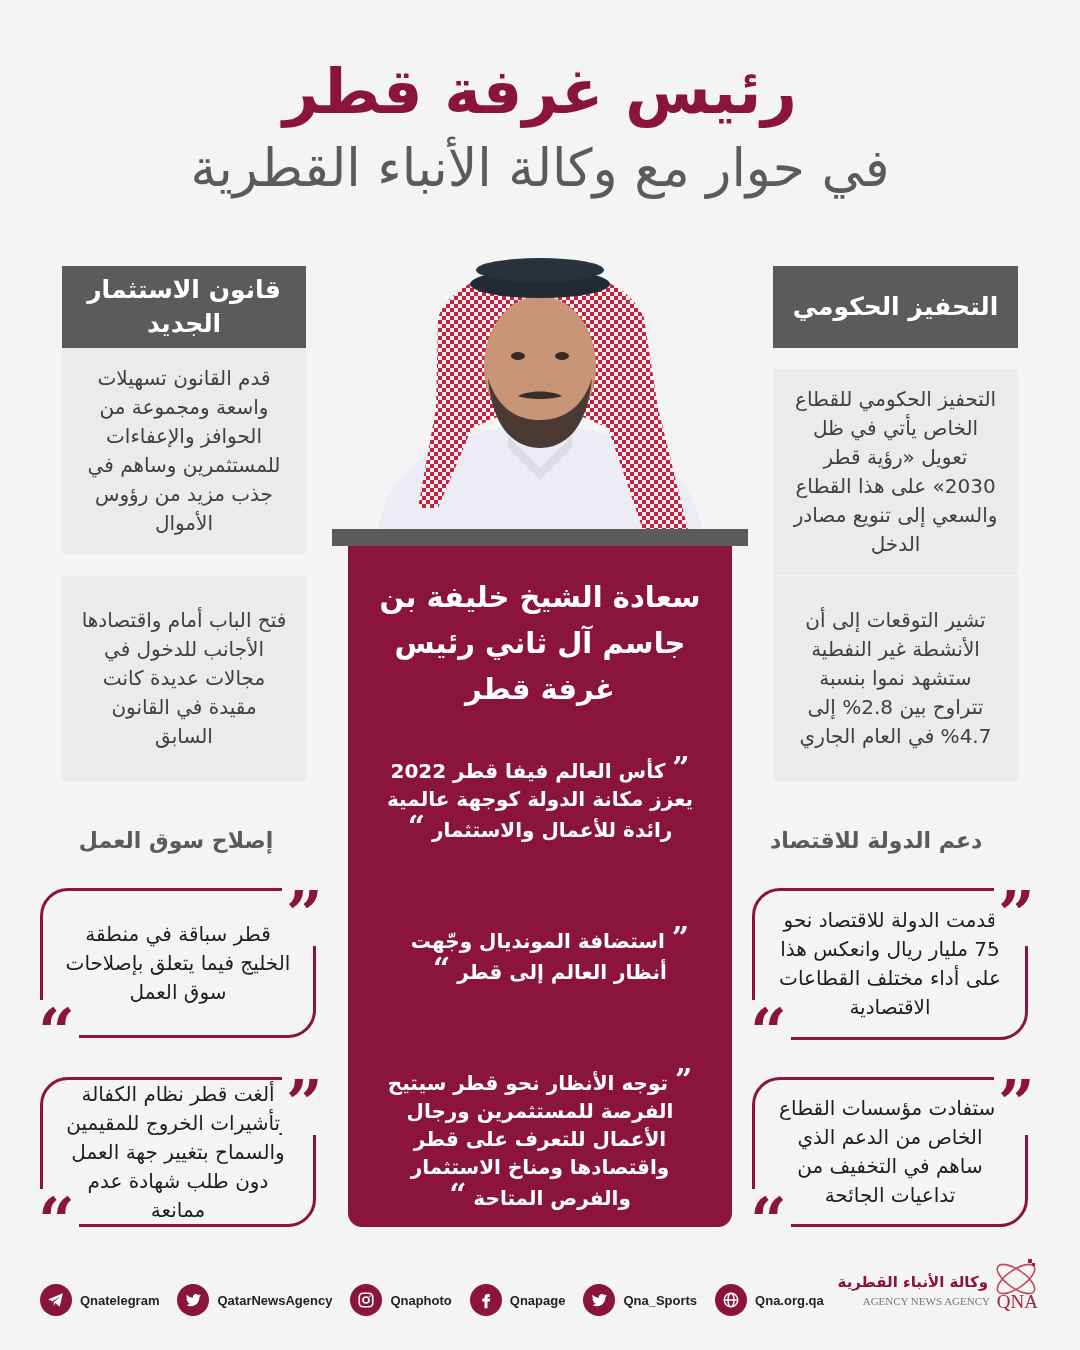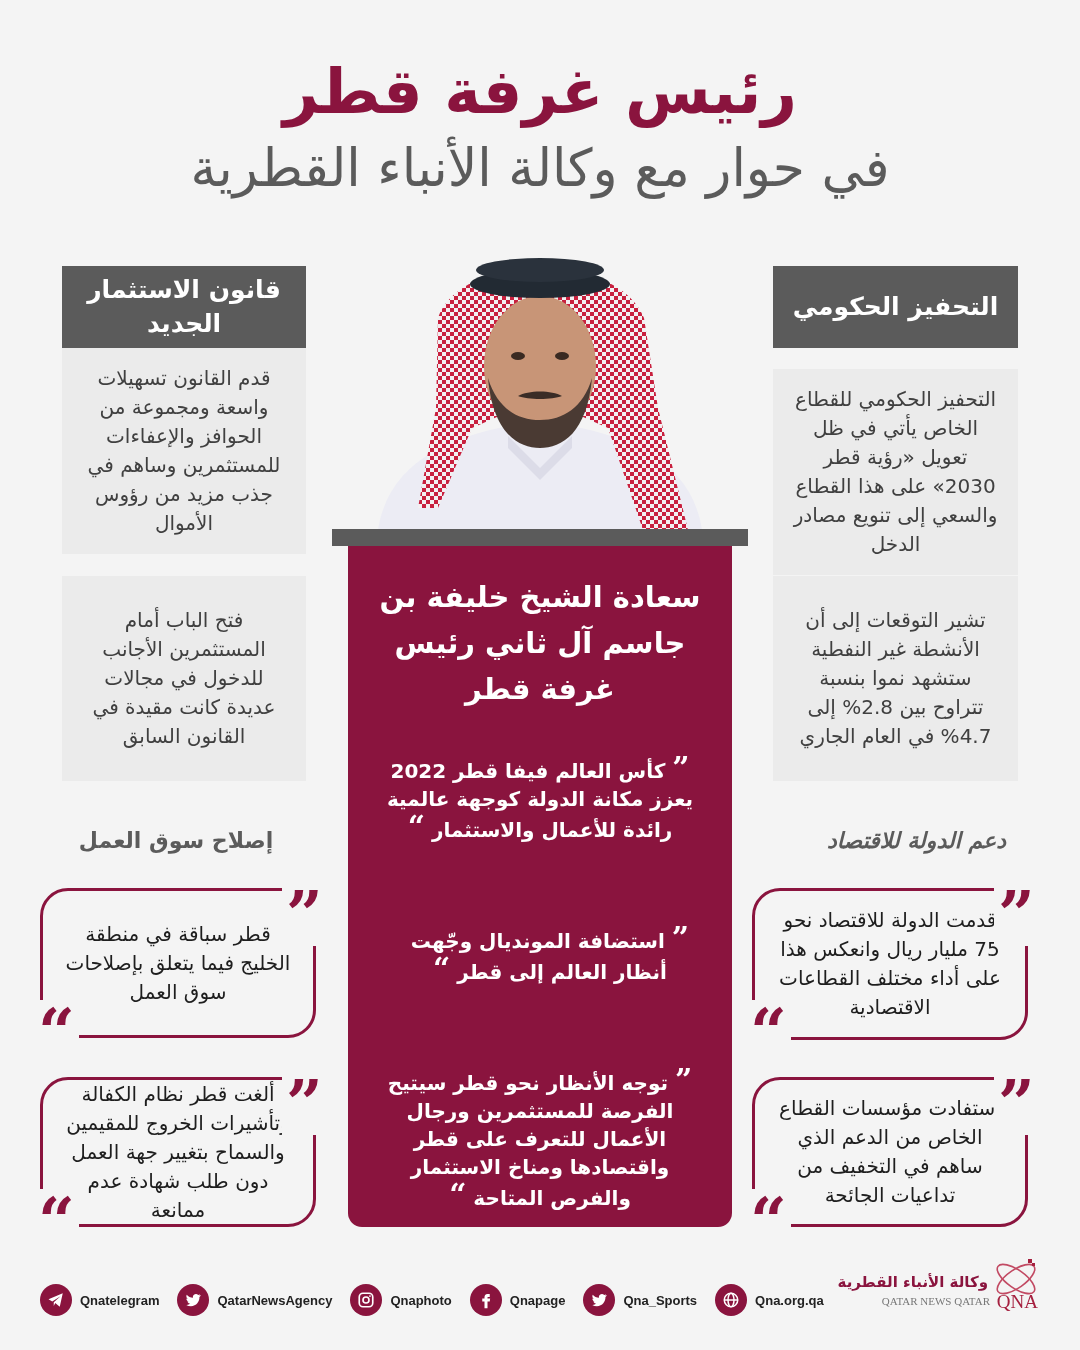--- a/index.html
+++ b/index.html
@@ -80,21 +80,21 @@
   .logo-qna { position: absolute; right: 10px; top: 36px; font-size: 19px; color: #a5203f; font-family: "Liberation Serif", serif; }
 </style>
 </head>
 <body>
 
 <div class="title-main">رئيس غرفة قطر</div>
 <div class="title-sub">في حوار مع وكالة الأنباء القطرية</div>
 
 <div class="box-head" style="left:62px;top:266px;width:244px;height:82px;">قانون الاستثمار الجديد</div>
 <div class="box-body" style="left:62px;top:348px;width:244px;height:206px;">قدم القانون تسهيلات واسعة ومجموعة من الحوافز والإعفاءات للمستثمرين وساهم في جذب مزيد من رؤوس الأموال</div>
-<div class="box-body" style="left:62px;top:576px;width:244px;height:205px;">فتح الباب أمام المستثمرين الأجانب للدخول في مجالات عديدة كانت مقيدة في القانون السابق</div>
+<div class="box-body" style="left:62px;top:576px;width:244px;height:205px;">فتح الباب أمام واقتصادها الأجانب للدخول في مجالات عديدة كانت مقيدة في القانون السابق</div>
 
 <div class="box-head" style="left:773px;top:266px;width:245px;height:82px;">التحفيز الحكومي</div>
 <div class="box-body" style="left:773px;top:348px;width:245px;height:206px;margin-top:21px;">التحفيز الحكومي للقطاع الخاص يأتي في ظل تعويل «رؤية قطر 2030» على هذا القطاع والسعي إلى تنويع مصادر الدخل</div>
 <div class="box-body" style="left:773px;top:576px;width:245px;height:205px;">تشير التوقعات إلى أن الأنشطة غير النفطية ستشهد نموا بنسبة تتراوح بين 2.8% إلى 4.7% في العام الجاري</div>
 
 <div class="photo">
   <svg width="364" height="282" viewBox="0 0 364 282">
     <defs>
       <pattern id="shemagh" width="8" height="8" patternUnits="userSpaceOnUse">
         <rect width="8" height="8" fill="#f3f0f2"></rect>
@@ -139,21 +139,21 @@
   </div>
 
   <div class="pquote" style="top:520px;">
     <span class="qmark">”</span>
     <span>توجه الأنظار نحو قطر سيتيح الفرصة للمستثمرين ورجال الأعمال للتعرف على قطر واقتصادها ومناخ الاستثمار والفرص المتاحة</span>
     <span class="qmark">“</span>
   </div>
 </div>
 
 <div class="section-title" style="left:68px;top:828px;width:216px;text-align:center;">إصلاح سوق العمل</div>
-<div class="section-title" style="left:770px;top:828px;width:236px;text-align:right;font-style:italic;">دعم الدولة للاقتصاد</div>
+<div class="section-title" style="left:770px;top:828px;width:236px;text-align:left;">دعم الدولة للاقتصاد</div>
 
 <div class="bubble" style="left:40px;top:888px;width:276px;height:150px;">
   <span>قطر سباقة في منطقة الخليج فيما يتعلق بإصلاحات سوق العمل</span>
 </div>
 <div class="bubble-q" style="left:282px;top:882px;">”</div>
 <div class="bubble-q" style="left:34px;top:1000px;">“</div>
 
 <div class="bubble" style="left:40px;top:1077px;width:276px;height:150px;">
   <span>ألغت قطر نظام الكفالة وتأشيرات الخروج للمقيمين والسماح بتغيير جهة العمل دون طلب شهادة عدم ممانعة</span>
 </div>
@@ -228,15 +228,15 @@
 </div>
 
 <div class="logo">
   <svg style="position:absolute;right:6px;top:0;" width="52" height="44" viewBox="0 0 52 44">
     <ellipse cx="26" cy="24" rx="22" ry="9" fill="none" stroke="#c24a63" stroke-width="1.6" transform="rotate(35 26 24)"></ellipse>
     <ellipse cx="26" cy="24" rx="22" ry="9" fill="none" stroke="#c24a63" stroke-width="1.6" transform="rotate(-35 26 24)"></ellipse>
     <rect x="38" y="4" width="4" height="4" fill="#a5203f"></rect>
     <rect x="42" y="8" width="3" height="3" fill="#a5203f"></rect>
   </svg>
   <div class="logo-ar">وكالة الأنباء القطرية</div>
-  <div class="logo-en">QATAR NEWS QATAR</div>
+  <div class="logo-en">AGENCY NEWS AGENCY</div>
   <div class="logo-qna">QNA</div>
 </div>
 
 </body></html>

